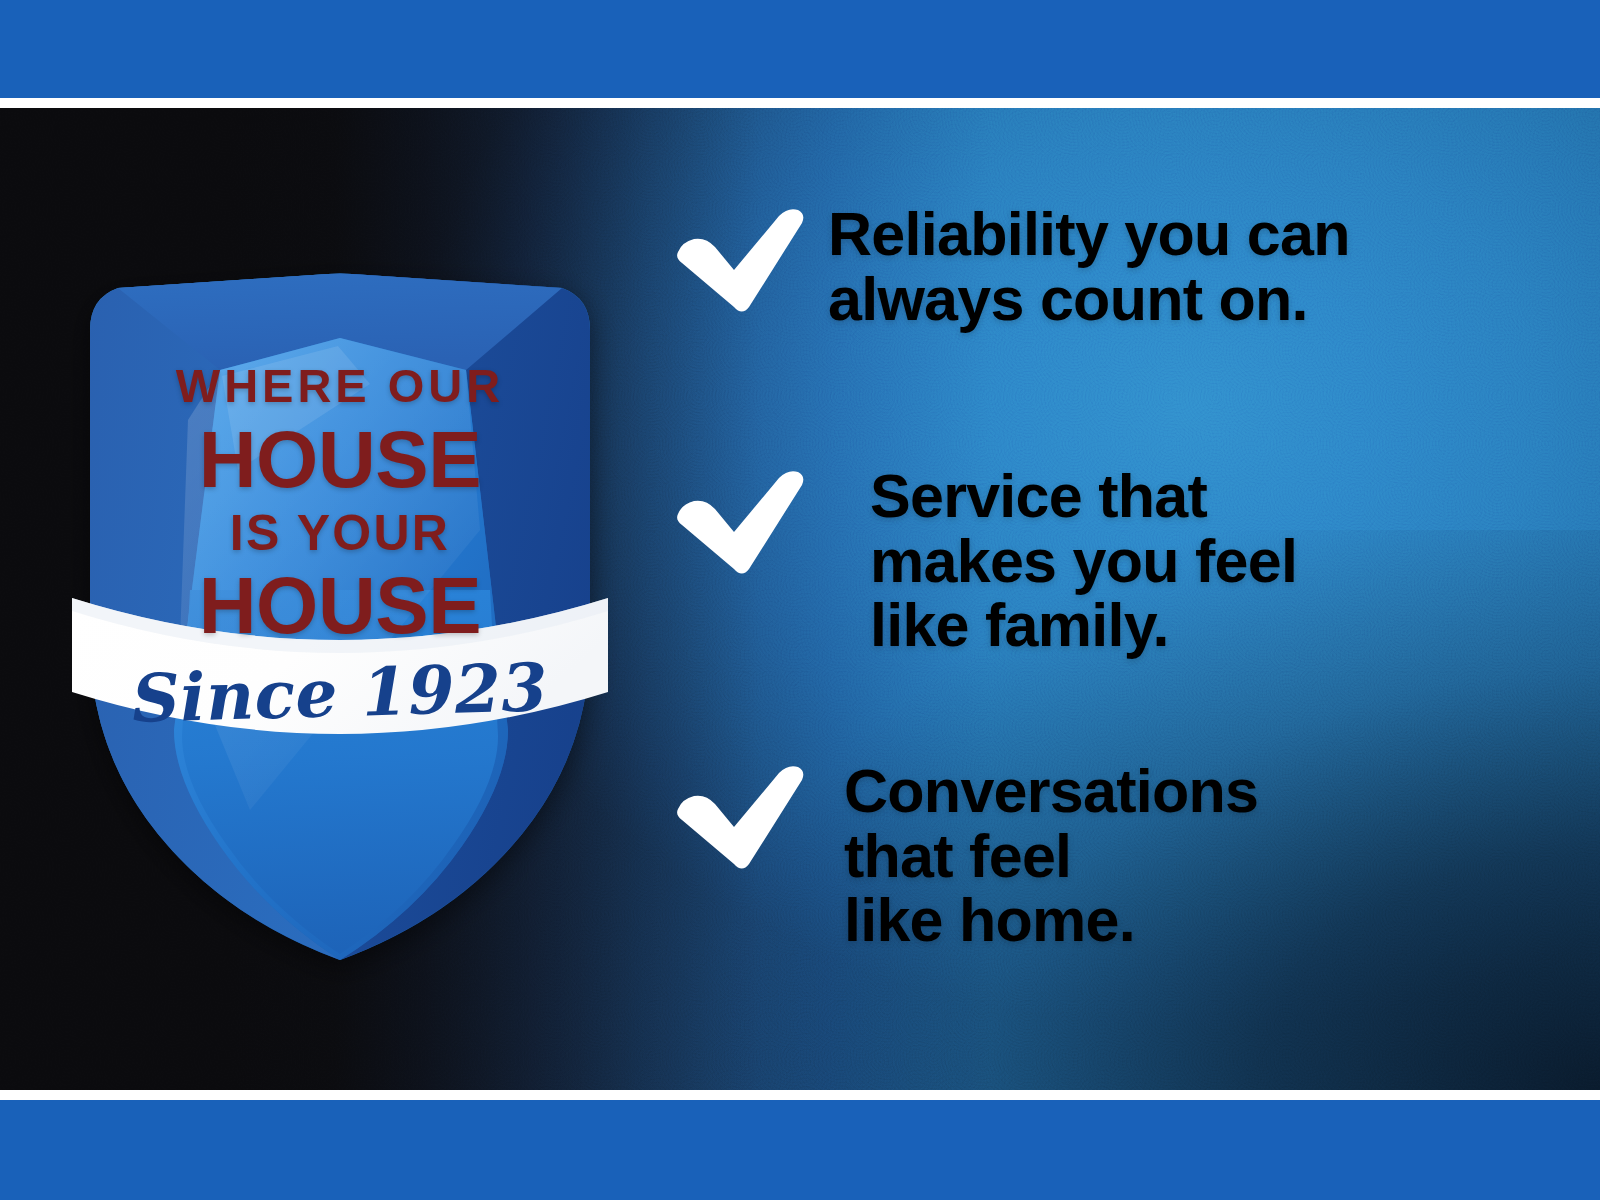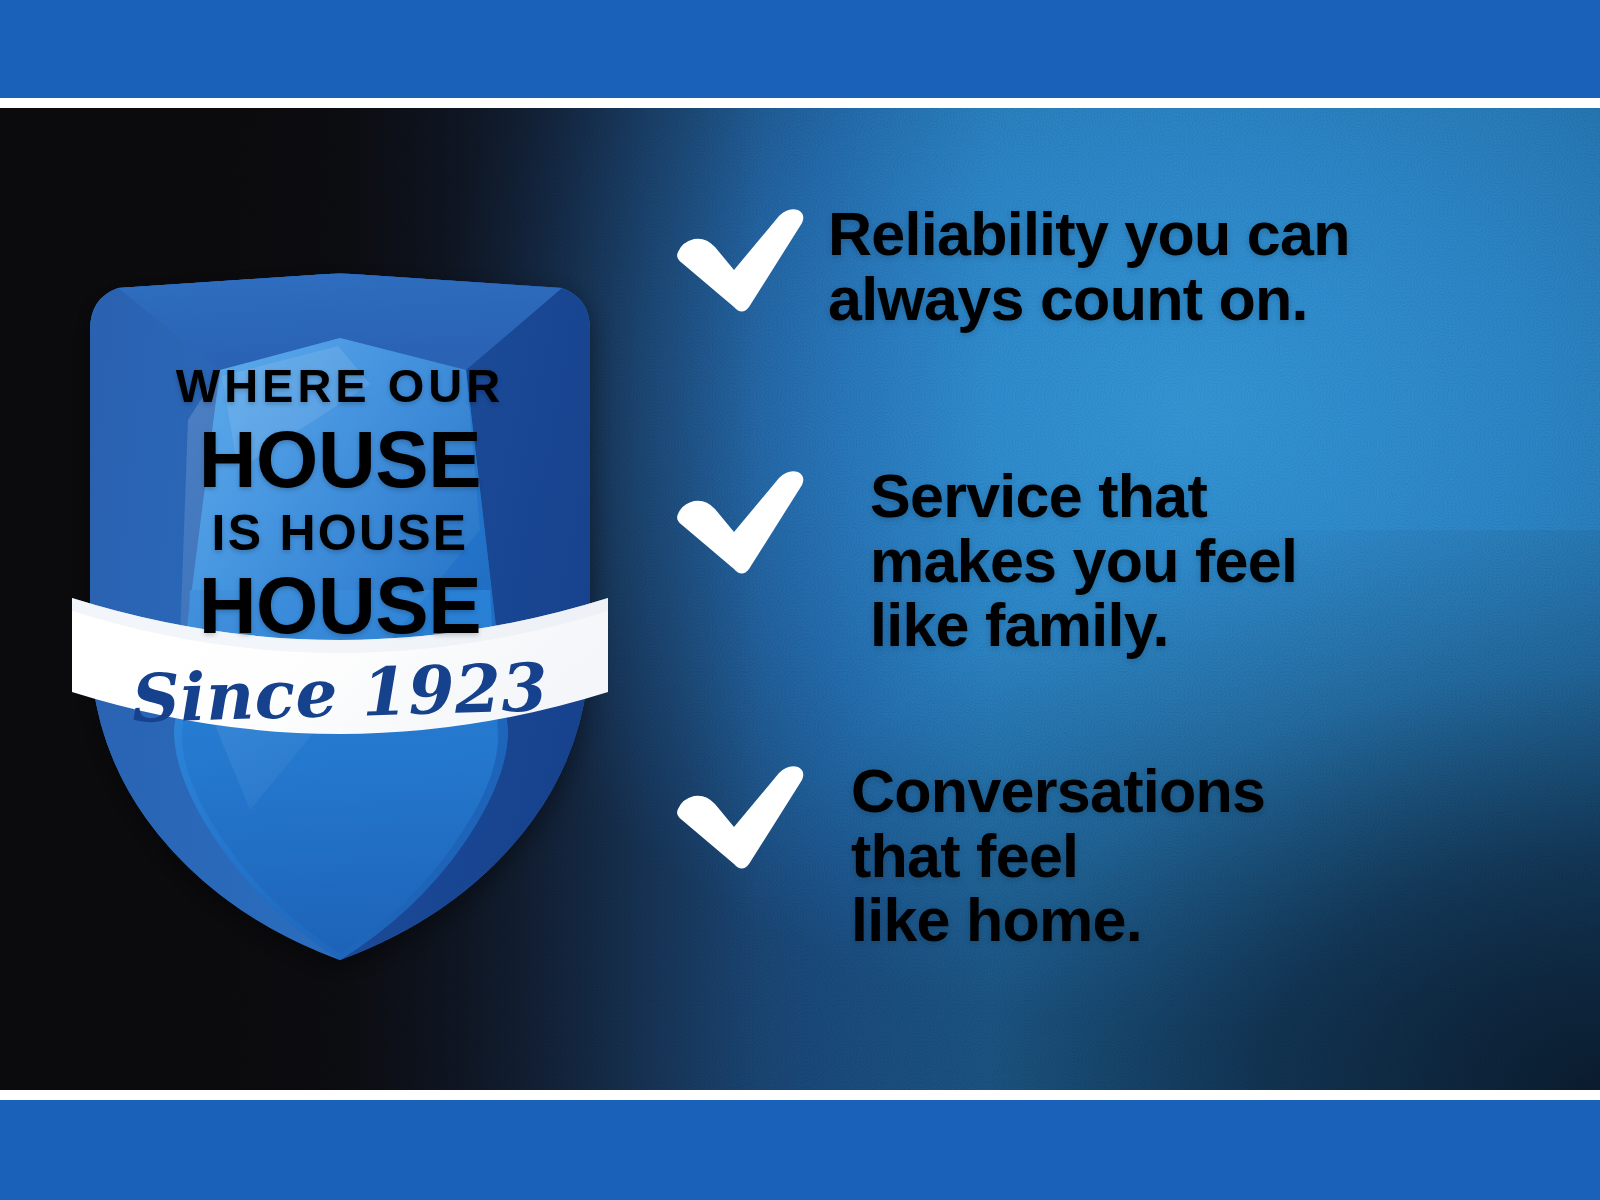--- a/index.html
+++ b/index.html
@@ -69,21 +69,21 @@
     background-size: 53px 53px, 47px 47px, 61px 61px, 37px 37px;
     mix-blend-mode:overlay;
   }
 
   
   #badge { position:absolute; left:70px; top:170px; width:540px; height:790px; }
   #badge svg { display:block; width:540px; height:790px; overflow:visible; }
 
   .badge-text {
     position:absolute; left:0; width:540px;
-    text-align:center; color:#000000;
+    text-align:center; color:#7f1d1d;
     font-family:"Liberation Sans", sans-serif;
     font-weight:700; letter-spacing:0.01em;
     text-shadow:0 2px 5px rgba(0,0,0,.22);
     line-height:1;
   }
   #tl-where { top:192px; font-size:47px; letter-spacing:0.085em; }
   #tl-house1{ top:250px; font-size:80px; letter-spacing:-0.005em; }
   #tl-isyour{ top:338px; font-size:50px; letter-spacing:0.045em; }
   #tl-house2{ top:396px; font-size:80px; letter-spacing:-0.005em; }
 
@@ -114,21 +114,21 @@
     font-family:"Liberation Sans", sans-serif;
     font-weight:700;
     font-size:61px;
     line-height:1.06;
     letter-spacing:-0.012em;
     text-shadow:0 2px 6px rgba(0,0,0,.18);
     white-space:pre-line;
   }
   #b0 .btext { left:156px; width:700px; }
   #b1 .btext { left:188px; width:690px;margin-left:10px; }
-  #b2 .btext { left:172px; width:690px;margin-left:7px; }
+  #b2 .btext { left:172px; width:690px; }
 </style>
 </head>
 <body>
 
 <div id="stage">
 
   <div class="bar" id="bar-top"></div>
   <div class="gap" id="gap-top"></div>
 
   <div id="canvas">
@@ -207,21 +207,21 @@
       <path d="M 152 206 L 268 176 L 300 214 L 168 300 Z" fill="#ffffff" opacity="0.10"></path>
 
       <g>
         <path d="M 2 428 Q 270 512 538 428 L 538 522 Q 270 606 2 522 Z" fill="url(#gRibbon)"></path>
         <path d="M 2 428 Q 270 512 538 428 L 538 441 Q 270 525 2 441 Z" fill="#e8edf4" opacity="0.55"></path>
       </g>
     </svg>
 
     <div class="badge-text" id="tl-where">WHERE OUR</div>
     <div class="badge-text" id="tl-house1">HOUSE</div>
-    <div class="badge-text" id="tl-isyour">IS HOUSE</div>
+    <div class="badge-text" id="tl-isyour">IS YOUR</div>
     <div class="badge-text" id="tl-house2">HOUSE</div>
 
     <div id="since">Since 1923</div>
   </div>
 
   <div id="bullets">
 
     <div class="bullet" id="b0">
       <span class="check">
         <svg viewBox="0 0 136 110" xmlns="http://www.w3.org/2000/svg">

